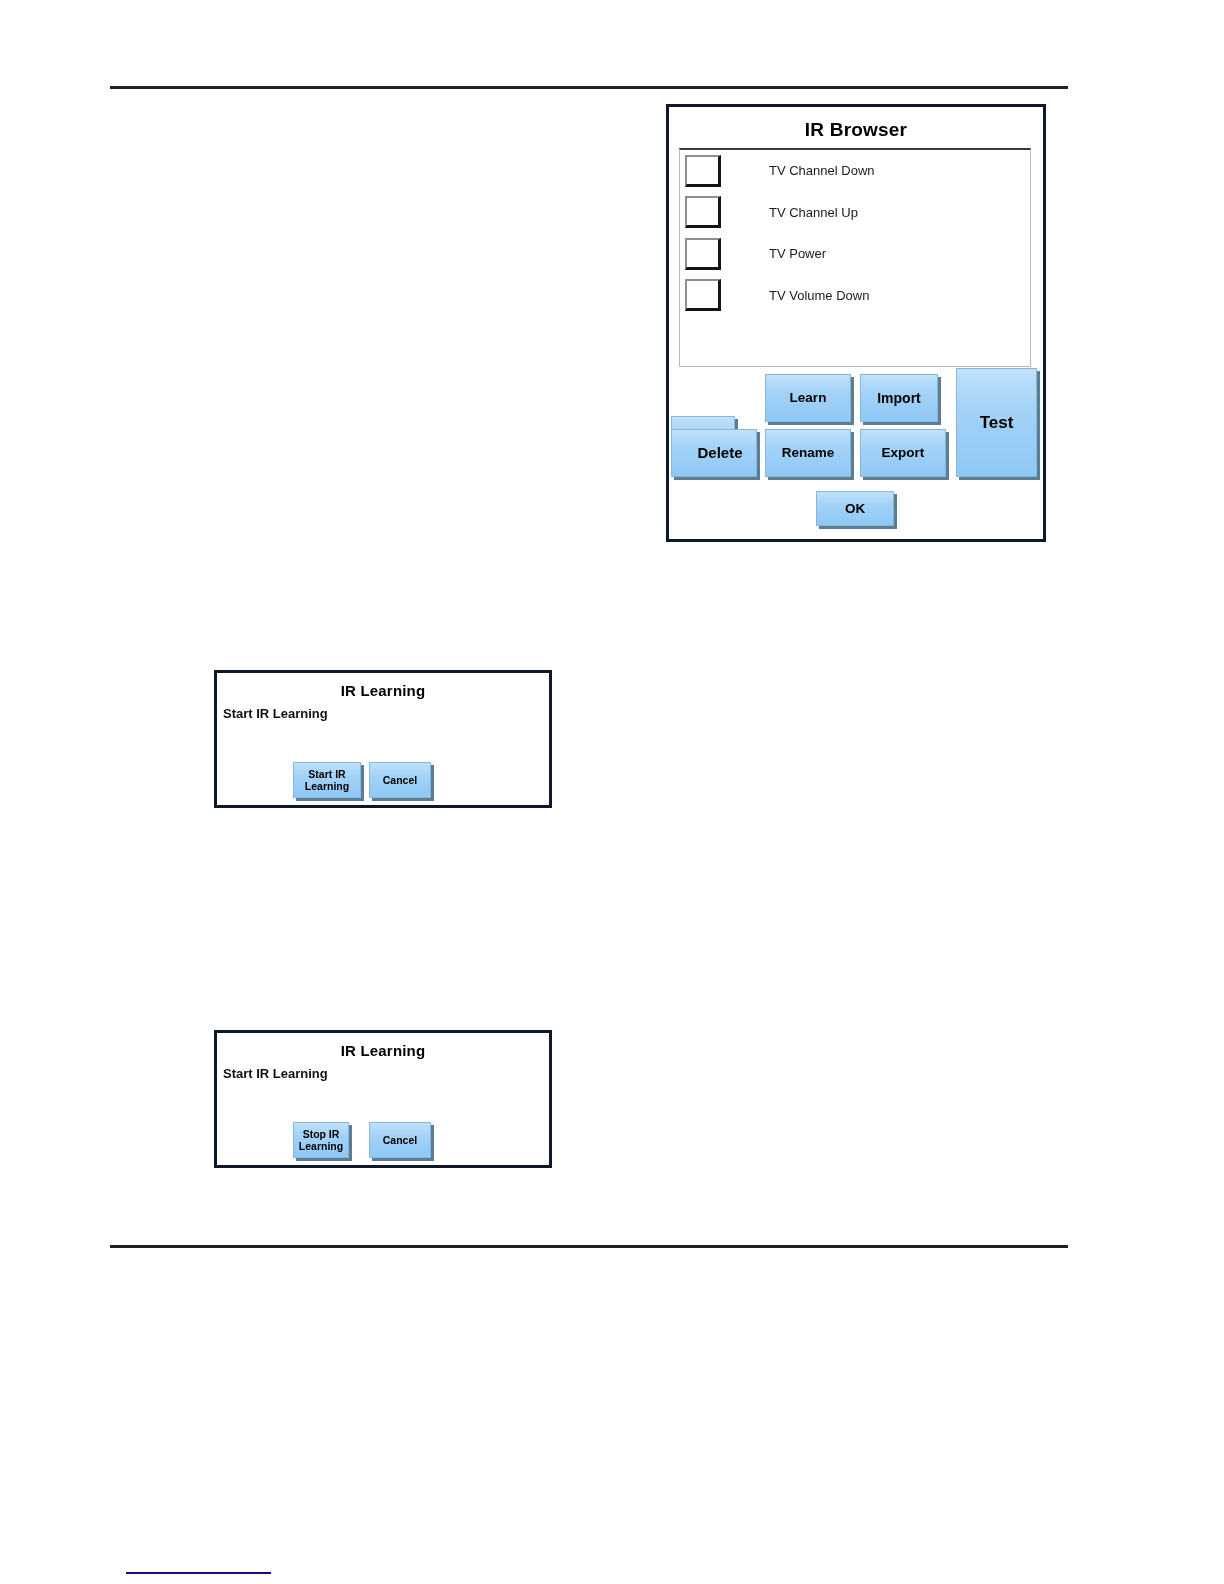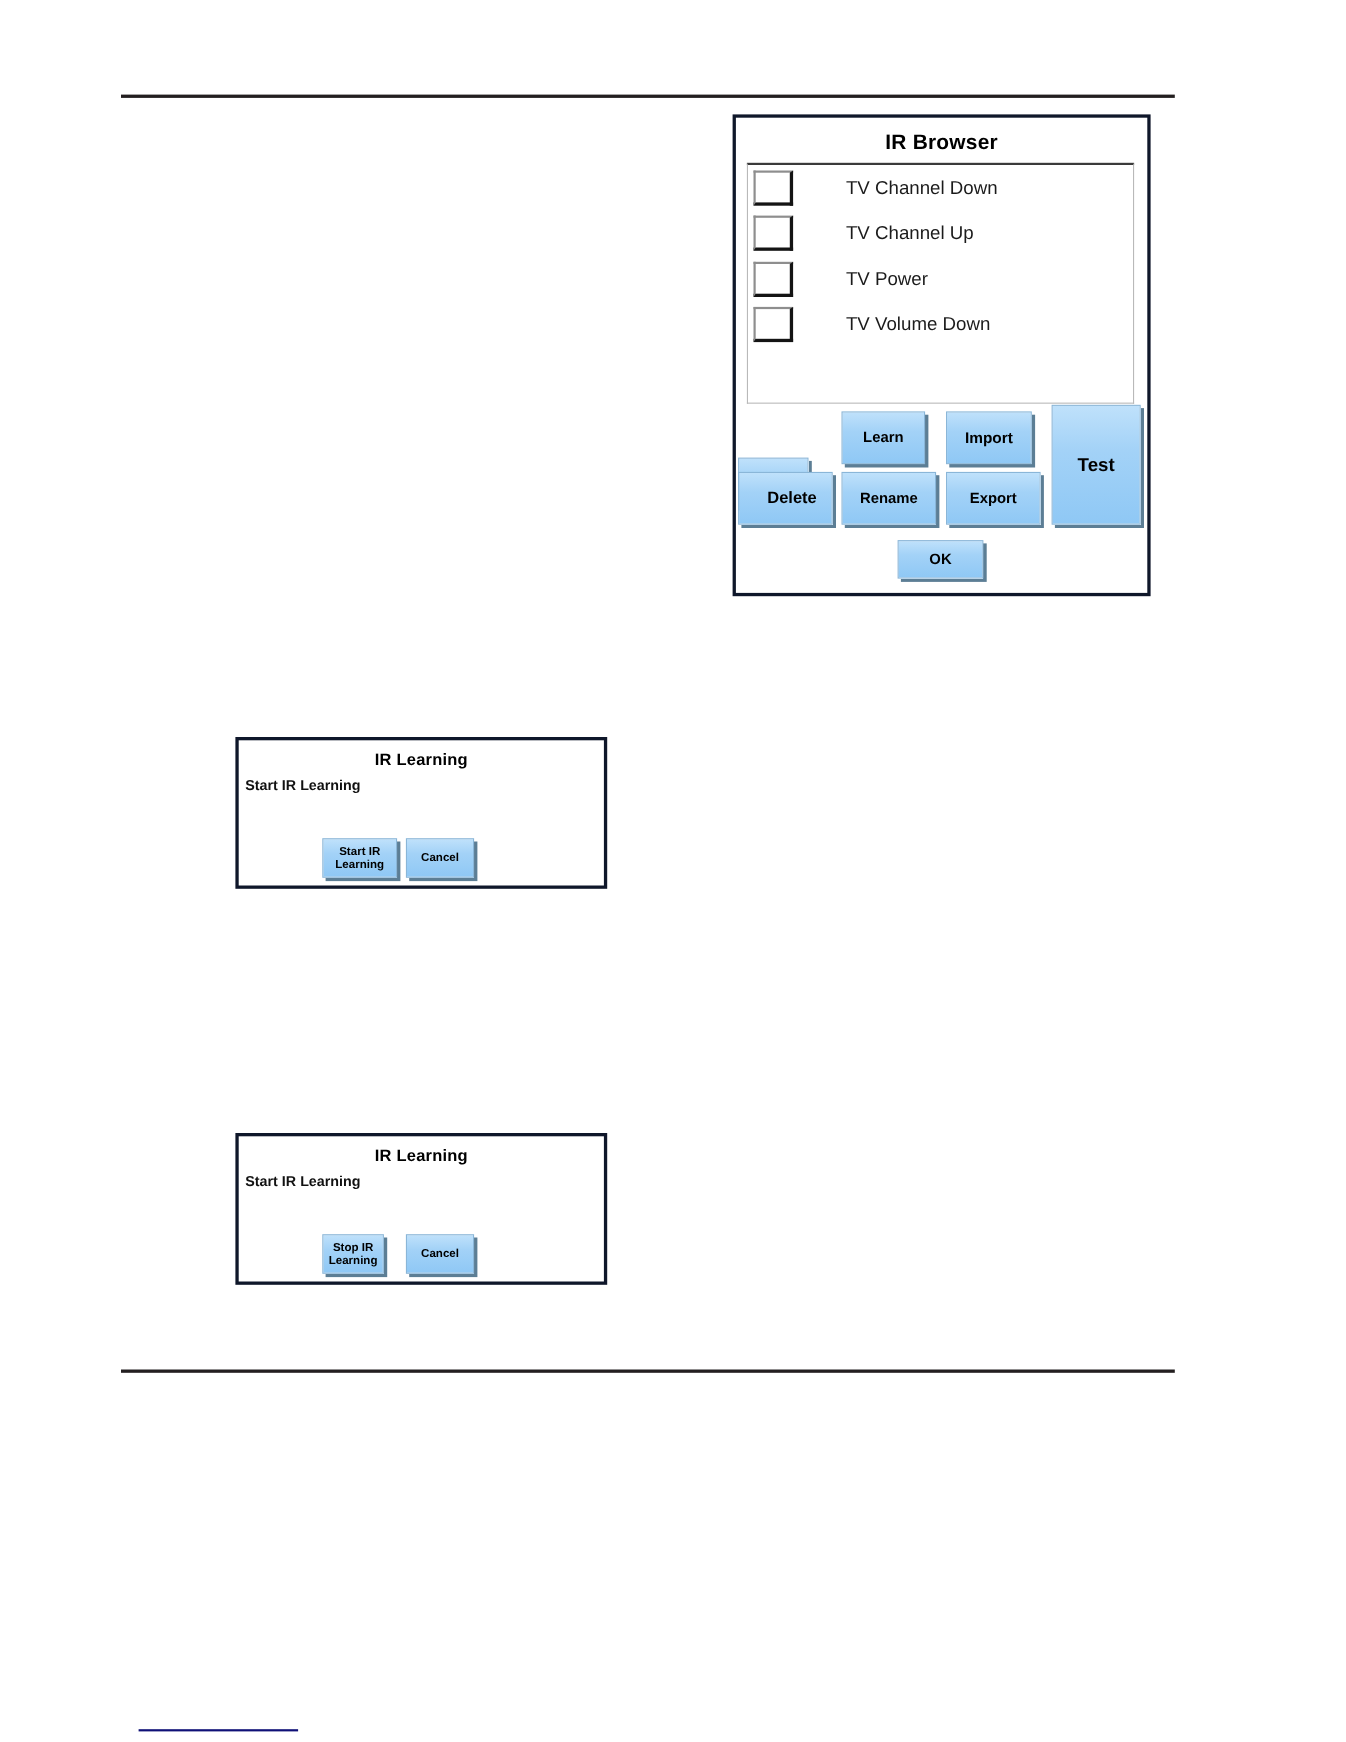--- a/index.html
+++ b/index.html
@@ -87,21 +87,21 @@
     box-sizing: border-box;
     background: #ffffff;
     border-top: 2px solid #8e8e8e;
     border-left: 2px solid #8e8e8e;
     border-right: 3px solid #141414;
     border-bottom: 3px solid #141414;
     flex: 0 0 auto;
   }
   .row-label {
     margin-left: 48px;
-    font-size: 17px;
+    font-size: 13px;
     color: #1b1b1b;
     white-space: nowrap;
   }
 
   
   .btn {
     position: absolute;
     box-sizing: border-box;
     background: linear-gradient(180deg, #bfe1fb 0%, #a3d2f7 38%, #8fc8f5 100%);
     border: 1px solid #8ab6d8;
@@ -111,21 +111,21 @@
     display: flex;
     align-items: center;
     justify-content: center;
     text-align: center;
     line-height: 1.15;
     user-select: none;
   }
 
   
   #btn-new      { left: 671px; top: 374px; width: 64px; height: 48px; font-size: 11px; margin-top: 42px; }
-  #btn-learn    { left: 765px; top: 374px; width: 76px; height: 48px; font-size: 13.5px; }
+  #btn-learn    { left: 765px; top: 374px; width: 86px; height: 48px; font-size: 13.5px; }
   #btn-import   { left: 860px; top: 374px; width: 78px; height: 48px; font-size: 14px; }
   #btn-delete   { left: 671px; top: 429px; width: 86px; height: 48px; font-size: 15px; padding-left: 12px; }
   #btn-rename   { left: 765px; top: 429px; width: 86px; height: 48px; font-size: 13.5px; }
   #btn-export   { left: 860px; top: 429px; width: 86px; height: 48px; font-size: 13.5px; }
   #btn-test     { left: 956px; top: 368px; width: 81px; height: 109px; font-size: 17px; }
   #btn-ok       { left: 816px; top: 491px; width: 78px; height: 35px; font-size: 13.5px; }
 
   
   .learning-dialog {
     left: 214px;

